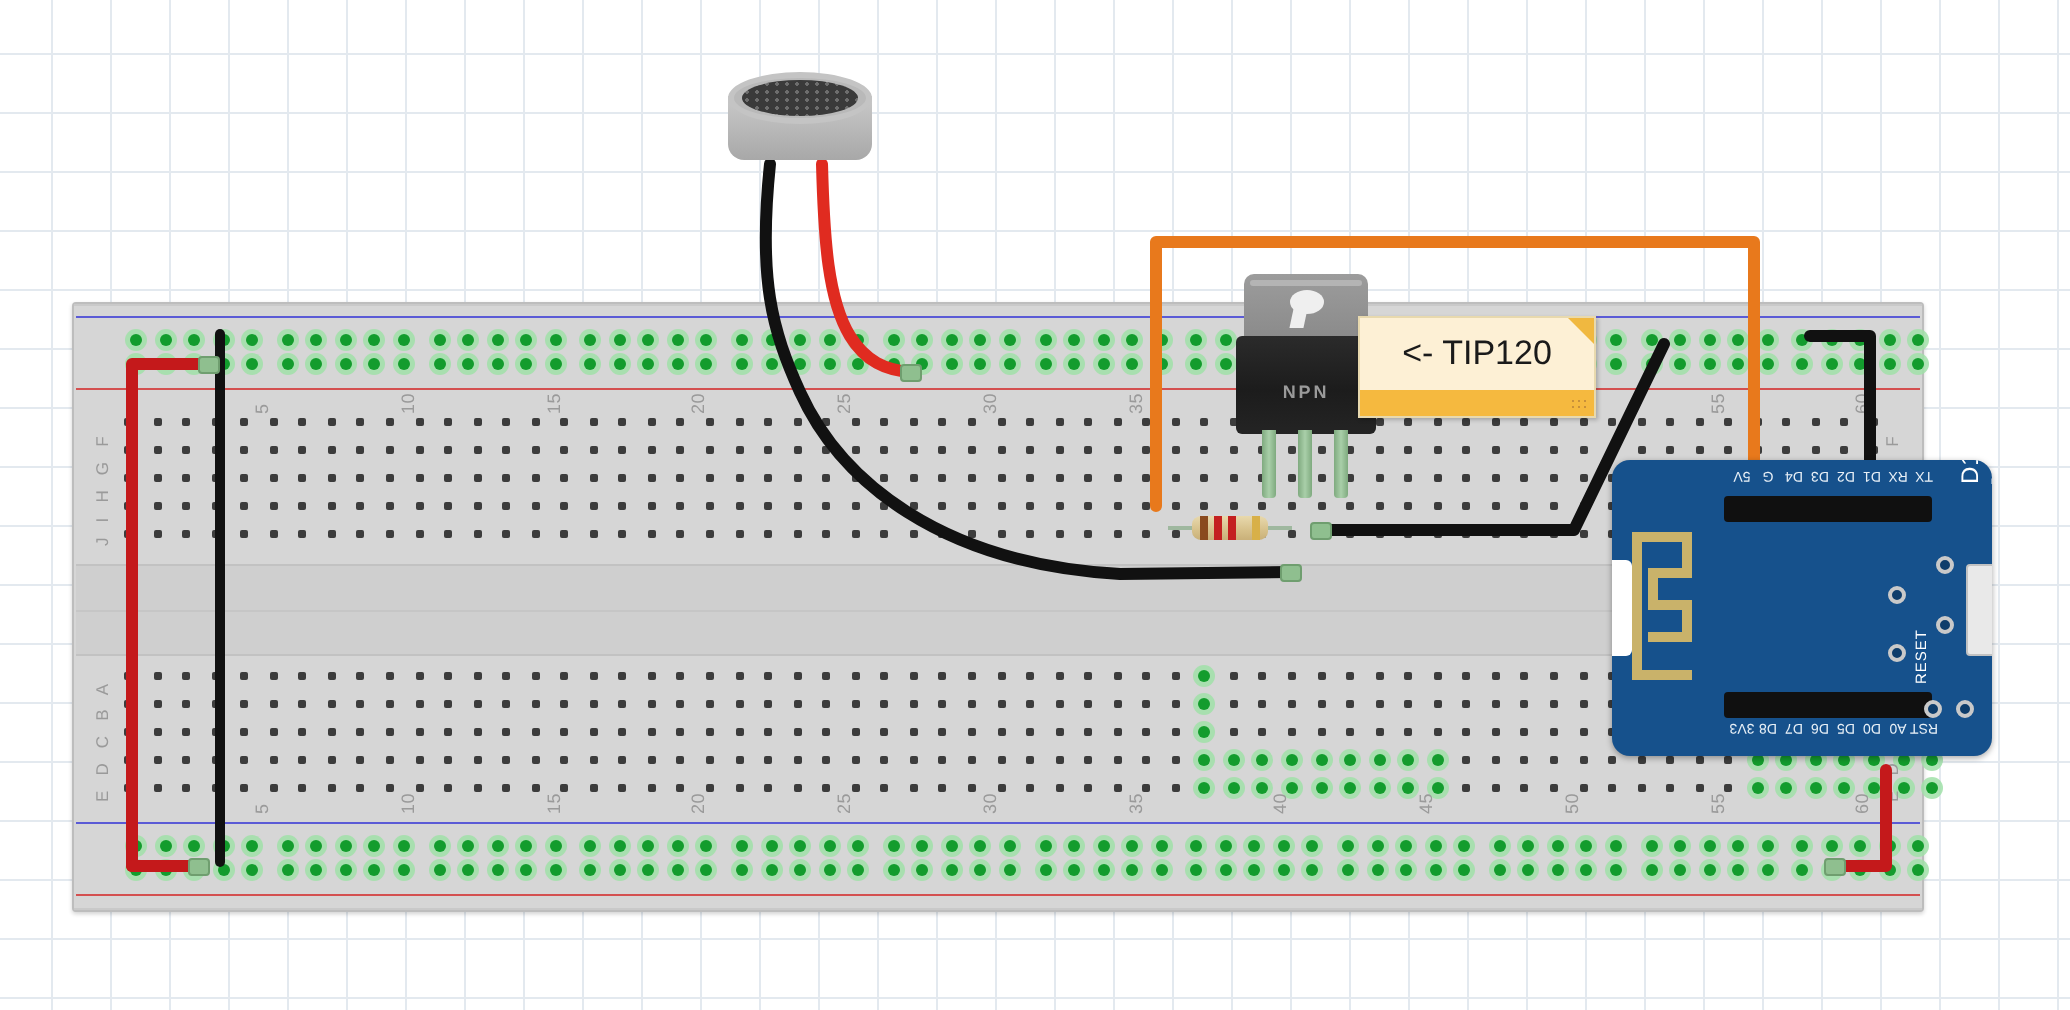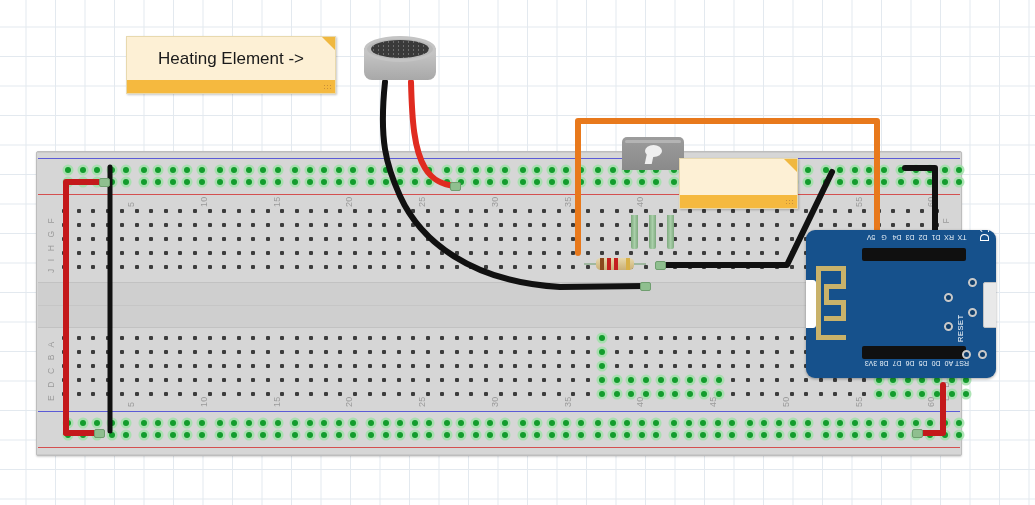--- a/index.html
+++ b/index.html
@@ -1098,20 +1098,23 @@
       <div class="band" id="band1" style="left: 11px; background: rgb(196, 32, 32);"></div>
       <div class="band" id="band2" style="left: 18px; background: rgb(196, 32, 32);"></div>
       <div class="band" id="band3" style="left: 30px; background: rgb(216, 176, 72);"></div>
     </div>
   </div>
 
   <div class="tip">
     <div class="tab"></div>
     <div class="hole220"></div>
     <div class="notch"></div>
+    <div class="body">
+      <div class="npn">NPN</div>
+    </div>
     <div class="leg" style="left:13px"></div>
     <div class="leg" style="left:31px"></div>
     <div class="leg" style="left:49px"></div>
   </div>
 
   <div class="wemos">
     <div class="pcb-notch"></div>
     <div class="usb"></div>
 
     <div class="antenna">
@@ -1185,28 +1188,22 @@
       <div class="pad" style="left: 918px; top: 234px;"></div>
       <div class="pad" style="left: 918px; top: 366px;"></div>
       <div class="pad" style="left: 931px; top: 234px;"></div>
       <div class="pad" style="left: 931px; top: 366px;"></div>
       <div class="pad" style="left: 944px; top: 234px;"></div>
       <div class="pad" style="left: 944px; top: 366px;"></div>
       <div class="pad" style="left: 957px; top: 234px;"></div>
       <div class="pad" style="left: 957px; top: 366px;"></div>
     </div>
 
-  <div class="note" id="note0" style="left: 126px; top: 36px; width: 208px; height: 56px;">
+
+  <div class="note" id="note1" style="left: 679px; top: 158px; width: 117px; height: 49px;">
     <div class="fold"></div>
-    <div class="txt">Heating Element -&gt;</div>
+    <div class="txt">&lt;- TIP120</div>
     <div class="bar">
         <div class="grip"></div>
       </div>
   </div>
 
-  <div class="note" id="note1" style="left: 679px; top: 158px; width: 117px; height: 49px;">
-    <div class="fold"></div>
-    <div class="bar">
-        <div class="grip"></div>
-      </div>
-  </div>
-
 </div>
 
 </body></html>

